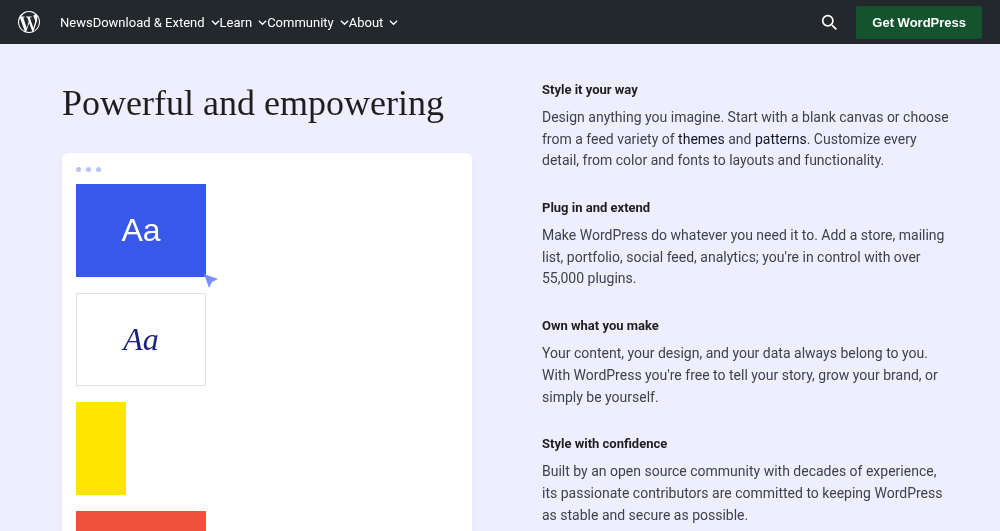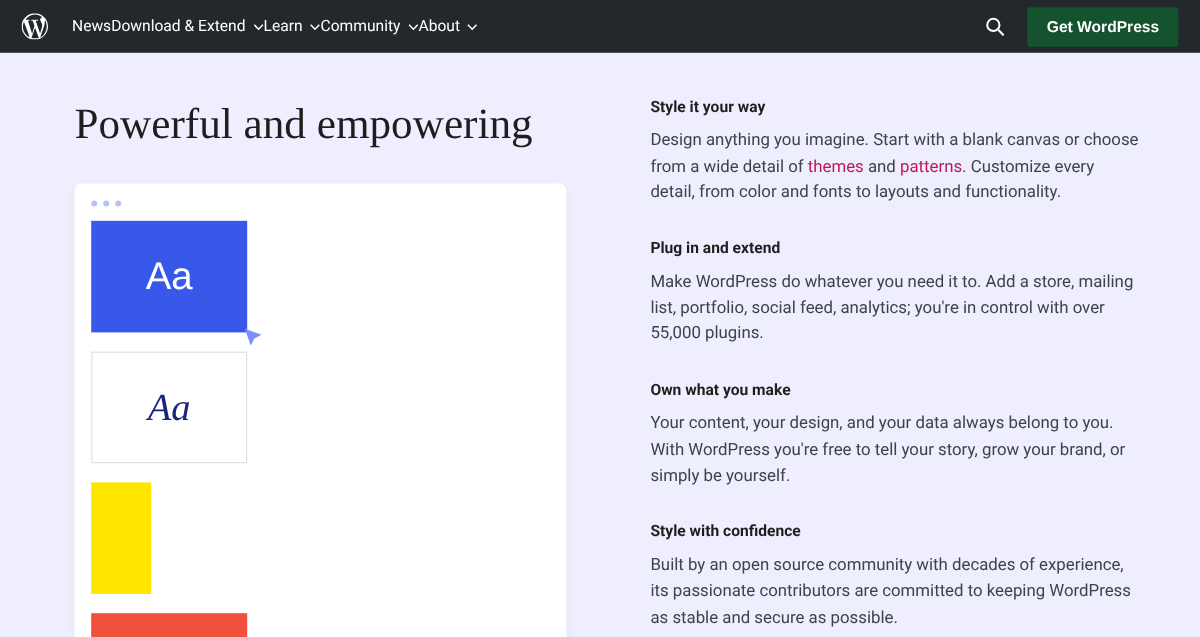--- a/index.html
+++ b/index.html
@@ -26,21 +26,21 @@
 .t2{background:#fff;border:1px solid #e0e0e0;color:#1a237e;font-family:Georgia,serif;font-style:italic;}
 .t3{background:#ffe600;width:50px;}
 .t4{background:#32373c;color:#fff;font-family:sans-serif;font-size:26px;height:70px;}
 .t5{background:#f0513c;color:#fff;font-family:Arial,sans-serif;height:70px;}
 .t6{background:#7b90ff;width:50px;height:70px;}
 .cursor{position:absolute;left:126px;top:88px;}
 .right-col{flex:1;padding-top:0;}
 .section{margin-bottom:28px;}
 .sec-title{font-size:13px;font-weight:700;color:#1e1e1e;margin-bottom:10px;}
 .sec-body{font-size:14px;line-height:1.55;color:#3c434a;}
-.sec-body a{color:#be185d;text-decoration:none;}
+.sec-body a{color:#0f172a;text-decoration:none;}
 </style>
 </head>
 <body>
 
 <div class="header">
   <div class="header-left">
     <div class="logo">
       <svg viewBox="0 0 20 20" width="22" height="22">
           <path d="M10 0C4.5 0 0 4.5 0 10s4.5 10 10 10 10-4.5 10-10S15.5 0 10 0zM1 10c0-1.3.3-2.5.8-3.6l4.3 11.8C3 16.7 1 13.6 1 10zm9 9c-.9 0-1.7-.1-2.5-.4L10.2 11l2.8 7.6c0 .1 0 .1.1.1-1 .2-2 .3-3.1.3zm1.2-13.2c.5 0 1-.1 1-.1.5 0 .4-.7 0-.7 0 0-1.4.1-2.3.1-.9 0-2.3-.1-2.3-.1-.5 0-.5.7-.1.7 0 0 .4.1.9.1l1.3 3.7L8 15.6 4.8 5.8c.5 0 1-.1 1-.1.5 0 .4-.7 0-.7 0 0-1.4.1-2.3.1h-.6C4.5 2.7 7.1 1 10 1c2.2 0 4.2.8 5.7 2.2h-.1c-.9 0-1.5.8-1.5 1.6 0 .7.4 1.3.8 2.1.3.6.7 1.4.7 2.5 0 .8-.3 1.7-.7 2.9l-.9 3.1-3.3-9.6zm6.7-.5c.7 1.4 1.1 2.9 1.1 4.7 0 3.6-2 6.8-4.9 8.4l2.7-7.9c.5-1.3.7-2.3.7-3.2 0-.3 0-.6-.1-.9L17.9 5.3z"></path>
         </svg>
@@ -103,21 +103,21 @@
         <div class="tile t6"></div>
         <svg class="cursor" width="20" height="20" viewBox="0 0 20 20">
             <path d="M2 2l5 14 3-6 6-3z" fill="#7b90ff"></path>
           </svg>
       </div>
     </div>
   </div>
   <div class="right-col">
     <div class="section">
       <h3 class="sec-title">Style it your way</h3>
-      <p class="sec-body"><span>Design anything you imagine. Start with a blank canvas or choose from a wide detail of </span><a href="#">themes</a><span> and </span><a href="#">patterns</a><span>. Customize every detail, from color and fonts to layouts and functionality.</span></p>
+      <p class="sec-body"><span>Design anything you imagine. Start with a blank canvas or choose from a feed variety of </span><a href="#">themes</a><span> and </span><a href="#">patterns</a><span>. Customize every detail, from color and fonts to layouts and functionality.</span></p>
     </div>
     <div class="section">
       <h3 class="sec-title">Plug in and extend</h3>
       <p class="sec-body">Make WordPress do whatever you need it to. Add a store, mailing list, portfolio, social feed, analytics; you're in control with over 55,000 plugins.</p>
     </div>
     <div class="section">
       <h3 class="sec-title">Own what you make</h3>
       <p class="sec-body">Your content, your design, and your data always belong to you. With WordPress you're free to tell your story, grow your brand, or simply be yourself.</p>
     </div>
     <div class="section">

